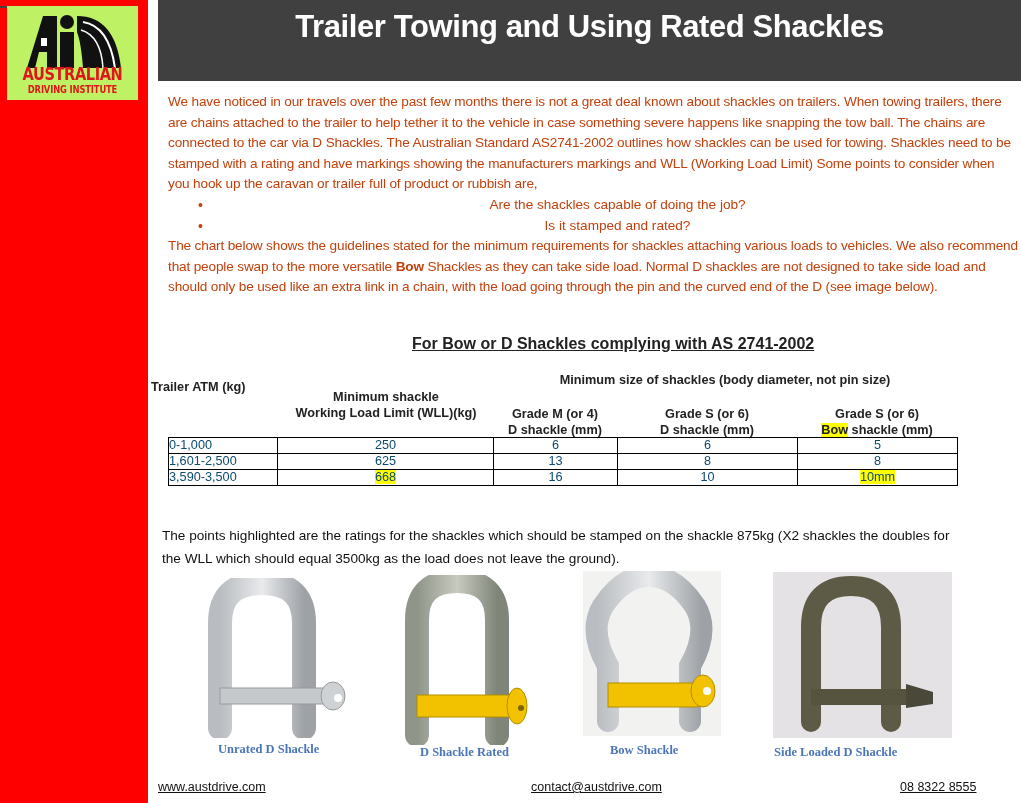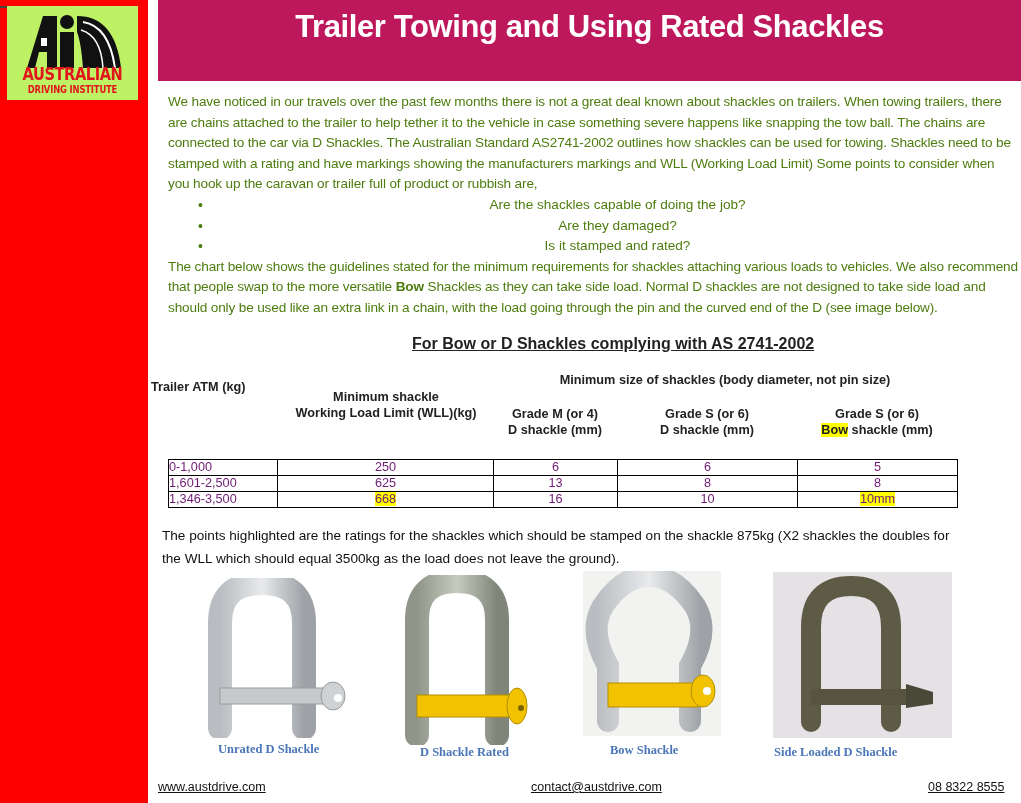--- a/index.html
+++ b/index.html
@@ -11,37 +11,37 @@
   .logo-box { position:absolute; left:7px; top:6px; width:131px; height:94px; background:#bef264; }
   .logo-mark { position:absolute; left:16px; top:6px; width:100px; height:58px; }
   .logo-line1 { position:absolute; left:0; top:59px; width:131px; text-align:center;
     font-family:"DejaVu Sans", sans-serif; font-weight:bold; color:#e0161c; font-size:17px;
     letter-spacing:-0.5px; line-height:18px; transform:scaleX(0.86); transform-origin:center; }
   .logo-line2 { position:absolute; left:0; top:77px; width:131px; text-align:center;
     font-family:"DejaVu Sans", sans-serif; font-weight:bold; color:#e0161c; font-size:10.5px;
     line-height:12px; transform:scaleX(0.80); transform-origin:center; letter-spacing:-0.2px; }
   .corner-mark { position:absolute; left:0; top:6px; width:8px; height:2px; background:#444; }
 
-  .header-bar { position:absolute; left:158px; top:0; width:863px; height:81px; background:#be185d; }
+  .header-bar { position:absolute; left:158px; top:0; width:863px; height:81px; background:#404040; }
   .header-title { position:absolute; left:0; top:9px; width:863px; text-align:center;
     color:#fff; font-weight:bold; font-size:31px; letter-spacing:-0.4px; }
 
-  .content { position:absolute; left:168px; top:92px; width:850px; font-size:13.6px; line-height:20.6px; color:#4d7c0f; }
+  .content { position:absolute; left:168px; top:92px; width:850px; font-size:13.6px; line-height:20.6px; color:#c2410c; }
   .content p { margin:0; }
   .bullets { margin:0; padding:0; list-style:none;text-align:center; }
   .bullets li { position:relative; padding-left:49px; height:20.6px; }
   .bullets li::before { content:"•"; position:absolute; left:30px; top:0; font-size:14px; }
   .para-body { letter-spacing:-0.15px; }
 
   .table-title { position:absolute; left:412px; top:335px; font-size:16px; font-weight:bold;
     text-decoration:underline; color:#222; font-family:"Liberation Sans", sans-serif; }
   .th-text { position:absolute; font-weight:bold; font-size:12.7px; color:#222; text-align:center; line-height:16px; }
   .hl { background:#ffff00; }
 
-  table.ratings { position:absolute; left:168px; top:459px; border-collapse:collapse; font-size:12.7px; color:#701a75; }
+  table.ratings { position:absolute; left:168px; top:437px; border-collapse:collapse; font-size:12.7px; color:#0c4a6e; }
   table.ratings td { border:1.5px solid #000; padding:0 0 0 0; height:15px; line-height:15px; text-align:center; }
   table.ratings td.left { text-align:left; padding-left:0; }
 
   .note { position:absolute; left:162px; top:524px; width:870px; font-size:13.6px; line-height:23px; color:#111; white-space:nowrap; }
 
   .photo { position:absolute; }
   .caption { position:absolute; font-family:"Liberation Serif", serif; font-weight:bold; color:#4a76b8; font-size:12.5px; }
 
   .footer-link { position:absolute; top:780px; font-size:12.5px; color:#111; text-decoration:underline; }
 </style>
@@ -65,21 +65,20 @@
 </div>
 
 <div class="header-bar">
   <div class="header-title">Trailer Towing and Using Rated Shackles</div>
 </div>
 
 <div class="content">
   <p class="para-body">We have noticed in our travels over the past few months there is not a great deal known about shackles on trailers. When towing trailers, there are chains attached to the trailer to help tether it to the vehicle in case something severe happens like snapping the tow ball. The chains are connected to the car via D Shackles. The Australian Standard AS2741-2002 outlines how shackles can be used for towing. Shackles need to be stamped with a rating and have markings showing the manufacturers markings and WLL (Working Load Limit) Some points to consider when you hook up the caravan or trailer full of product or rubbish are,</p>
   <ul class="bullets">
     <li>Are the shackles capable of doing the job?</li>
-    <li>Are they damaged?</li>
     <li>Is it stamped and rated?</li>
   </ul>
   <p class="para-body"><span>The chart below shows the guidelines stated for the minimum requirements for shackles attaching various loads to vehicles. We also recommend that people swap to the more versatile </span><b>Bow</b><span> Shackles as they can take side load. Normal D shackles are not designed to take side load and should only be used like an extra link in a chain, with the load going through the pin and the curved end of the D (see image below).</span></p>
 </div>
 
 <div class="table-title">For Bow or D Shackles complying with AS 2741-2002</div>
 
 <div class="th-text" style="left:151px; top:379px; text-align:right;">Trailer ATM (kg)</div>
 <div class="th-text" style="left:280px; top:389px; width:212px;">
   <div>Minimum shackle</div>
@@ -116,21 +115,21 @@
     <td>5</td>
   </tr>
   <tr>
     <td class="left">1,601-2,500</td>
     <td>625</td>
     <td>13</td>
     <td>8</td>
     <td>8</td>
   </tr>
   <tr>
-    <td class="left">1,346-3,500</td>
+    <td class="left">3,590-3,500</td>
     <td><span class="hl">668</span></td>
     <td>16</td>
     <td>10</td>
     <td><span class="hl">10mm</span></td>
   </tr>
 </tbody>
   </table>
 
 <div class="note">
   <div>The points highlighted are the ratings for the shackles which should be stamped on the shackle 875kg (X2 shackles the doubles for</div>
@@ -177,13 +176,13 @@
   <polygon points="133,112 160,120 160,132 133,136" fill="#4a4838"></polygon>
 </svg>
 
 <div class="caption" style="left:218px; top:742px;">Unrated D Shackle</div>
 <div class="caption" style="left:420px; top:745px;">D Shackle Rated</div>
 <div class="caption" style="left:610px; top:743px;">Bow Shackle</div>
 <div class="caption" style="left:774px; top:745px;">Side Loaded D Shackle</div>
 
 <a class="footer-link" style="left:158px;">www.austdrive.com</a>
 <a class="footer-link" style="left:531px;">contact@austdrive.com</a>
-<a class="footer-link" style="left:900px;margin-left:28px;">08 8322 8555</a>
+<a class="footer-link" style="left:900px;">08 8322 8555</a>
 
 </body></html>

